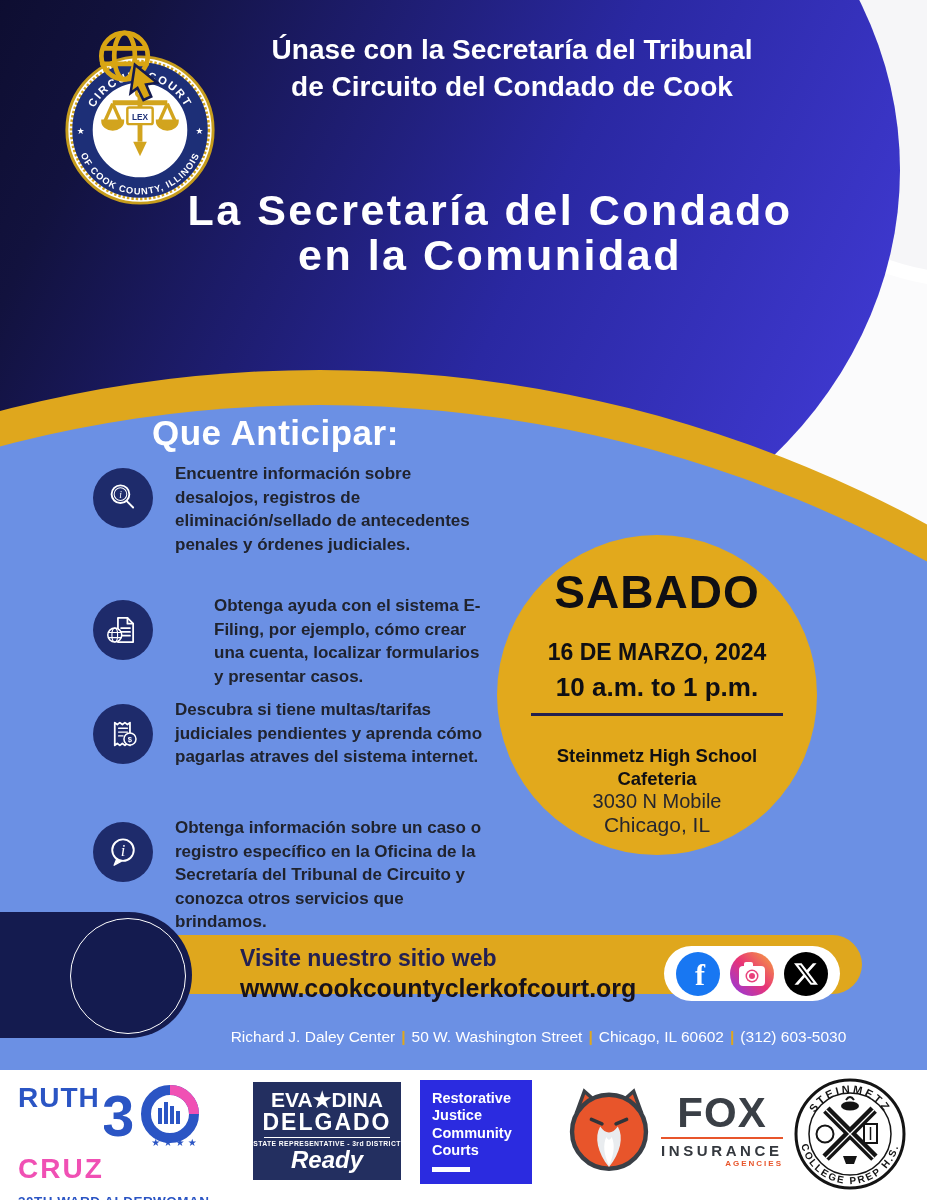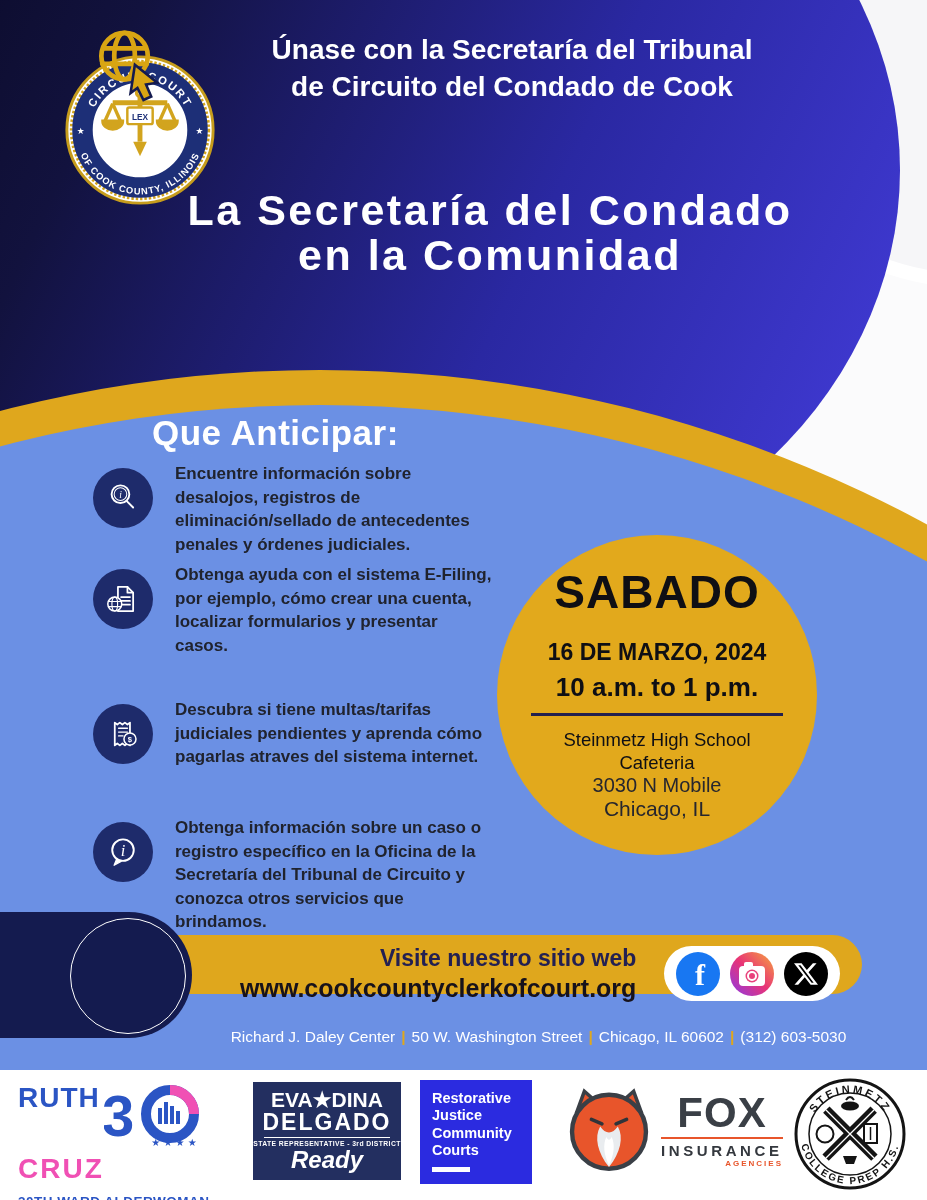--- a/index.html
+++ b/index.html
@@ -26,35 +26,35 @@
   .mid-wrap{left:0;top:0;width:927px;height:1070px;overflow:hidden;}
   .gold-circle{position:absolute;left:-950px;top:370px;width:2540px;height:2540px;border-radius:50%;background:#dfa71d;}
   .blue-circle{position:absolute;left:-935px;top:405px;width:2510px;height:2510px;border-radius:50%;background:#6b90e4;}
 
   .anticipate-heading{left:152px;top:413px;width:400px;color:#fff;font-size:35px;font-weight:700;letter-spacing:.5px;}
 
   .bullet{left:93px;width:400px;display:flex;align-items:flex-start;}
   .bullet .bicon{flex:0 0 60px;width:60px;height:60px;border-radius:50%;background:#1e2b6b;margin-top:6px;
                  display:flex;align-items:center;justify-content:center;}
   .bullet .btext{margin-left:22px;color:#20232e;font-size:17px;font-weight:700;line-height:23.5px;width:318px;}
-  .b1{top:462px;} .b2{top:563px;} .b3{top:698px;} .b4{top:816px;}
+  .b1{top:462px;} .b2{top:594px;gap:39px;} .b3{top:698px;} .b4{top:816px;}
 
   
   .event-circle{left:497px;top:535px;width:320px;height:320px;border-radius:50%;background:#e2a91c;
                 text-align:center;color:#0f0f14;}
   .ev-day{margin-top:30px;font-size:46px;font-weight:800;letter-spacing:1px;}
   .ev-date{margin-top:20px;font-size:23px;font-weight:800;}
   .ev-time{margin-top:6px;font-size:26px;font-weight:800;}
   .ev-div{margin:10px auto 0;width:252px;height:3px;background:#23204e;}
-  .ev-venue{margin:12px auto 0;width:230px;font-size:18.5px;font-weight:400;line-height:1.25;}
+  .ev-venue{margin:28px auto 0;width:230px;font-size:18.5px;font-weight:700;line-height:1.25;}
   .ev-street{font-size:20px;font-weight:400;color:#26262e;}
   .ev-city{font-size:21px;font-weight:400;color:#26262e;}
 
   
-  .web-bar{left:140px;top:935px;width:722px;height:59px;border-radius:40px;background:#dfa71d;text-align:right;}
+  .web-bar{left:140px;top:935px;width:722px;height:59px;border-radius:40px;background:#dfa71d;}
   .web-text{position:absolute;left:100px;top:9px;}
   .web-label{color:#232052;font-size:23px;font-weight:700;line-height:29px;}
   .web-url{color:#17121b;font-size:25px;font-weight:700;line-height:30px;}
   .social-pill{position:absolute;left:524px;top:11px;width:176px;height:55px;border-radius:28px;background:#fff;
                display:flex;align-items:center;justify-content:center;gap:8px;}
   .navy-pill{left:0;top:912px;width:192px;height:126px;background:#141b4f;border-radius:0 63px 63px 0;}
   .globe-ring{position:absolute;left:70px;top:6px;width:114px;height:114px;border-radius:50%;border:1.5px solid #fff;}
   .globe-svg{position:absolute;left:85px;top:20px;}
 
   

